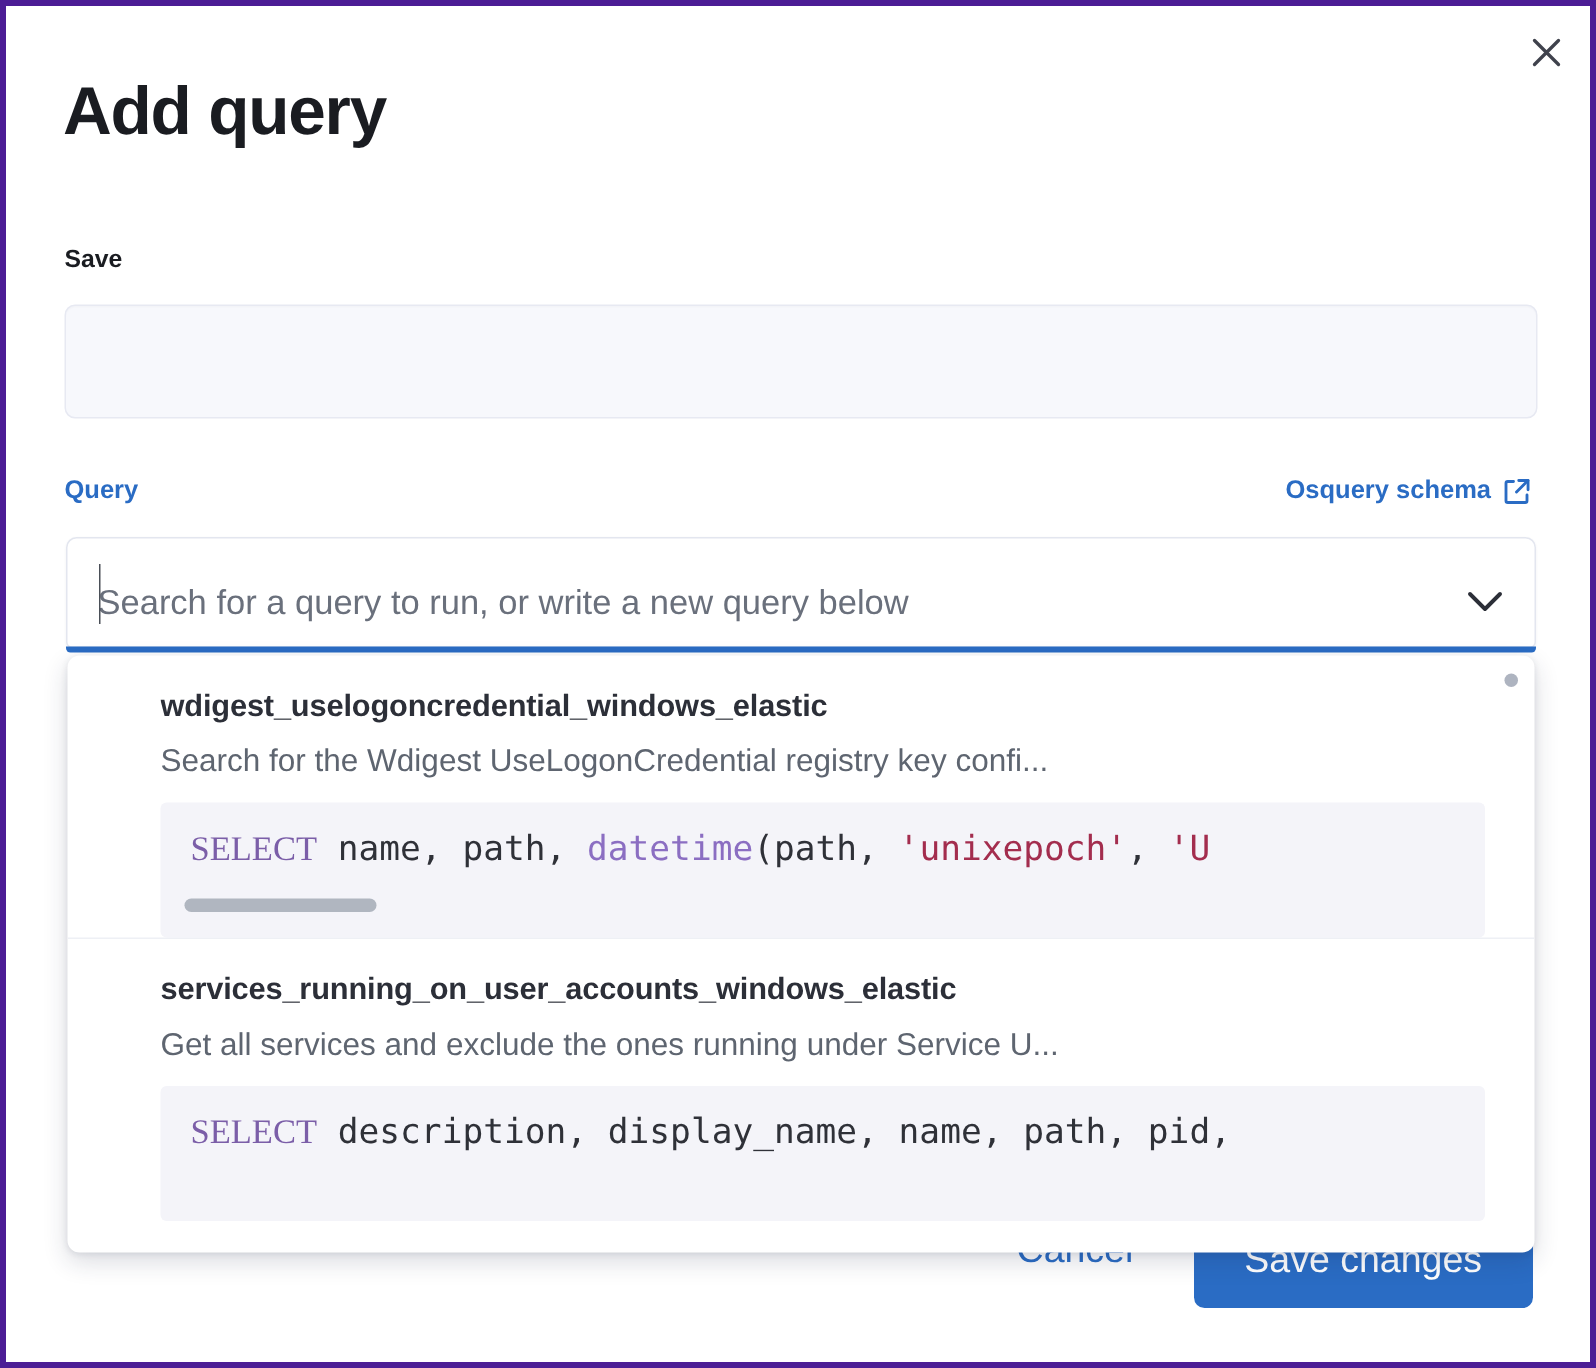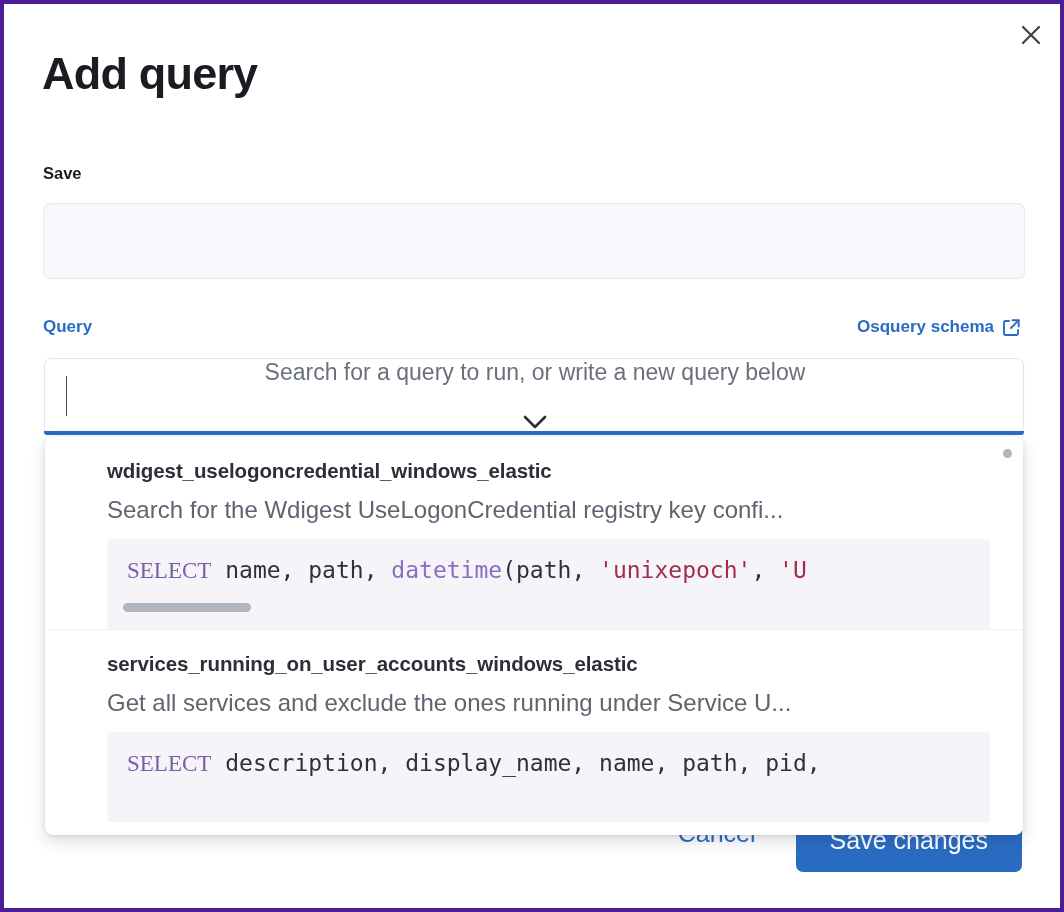--- a/index.html
+++ b/index.html
@@ -105,22 +105,21 @@
     left: 40px;
     top: 354px;
     width: 980px;
     height: 74px;
     background: #ffffff;
     border: 1px solid #e3e6ef;
     border-radius: 7px 7px 4px 4px;
     box-shadow: 0 1px 2px rgba(20,30,60,0.06);
     display: flex;
     align-items: center;
-    padding: 0 18px 0 20px;
-    flex-direction: column;
+    padding: 12px 18px 0 20px;
   }
   .combo-caret {
     position: absolute;
     left: 21px;
     top: 17px;
     width: 1px;
     height: 40px;
     background: #4a4f57;
   }
   .combo-placeholder {
@@ -177,21 +176,21 @@
   .dd-title {
     font-size: 20.5px;
     font-weight: 700;
     color: #2c2f38;
     letter-spacing: -0.1px;
     white-space: nowrap;
     overflow: hidden;
   }
   .dd-desc {
     margin-top: 13px;
-    font-size: 24px;
+    font-size: 21px;
     color: #5e6570;
     white-space: nowrap;
     overflow: hidden;
   }
   .dd-code {
     position: relative;
     margin-top: 15px;
     height: 90px;
     background: #f4f4f9;
     border-radius: 4px;

